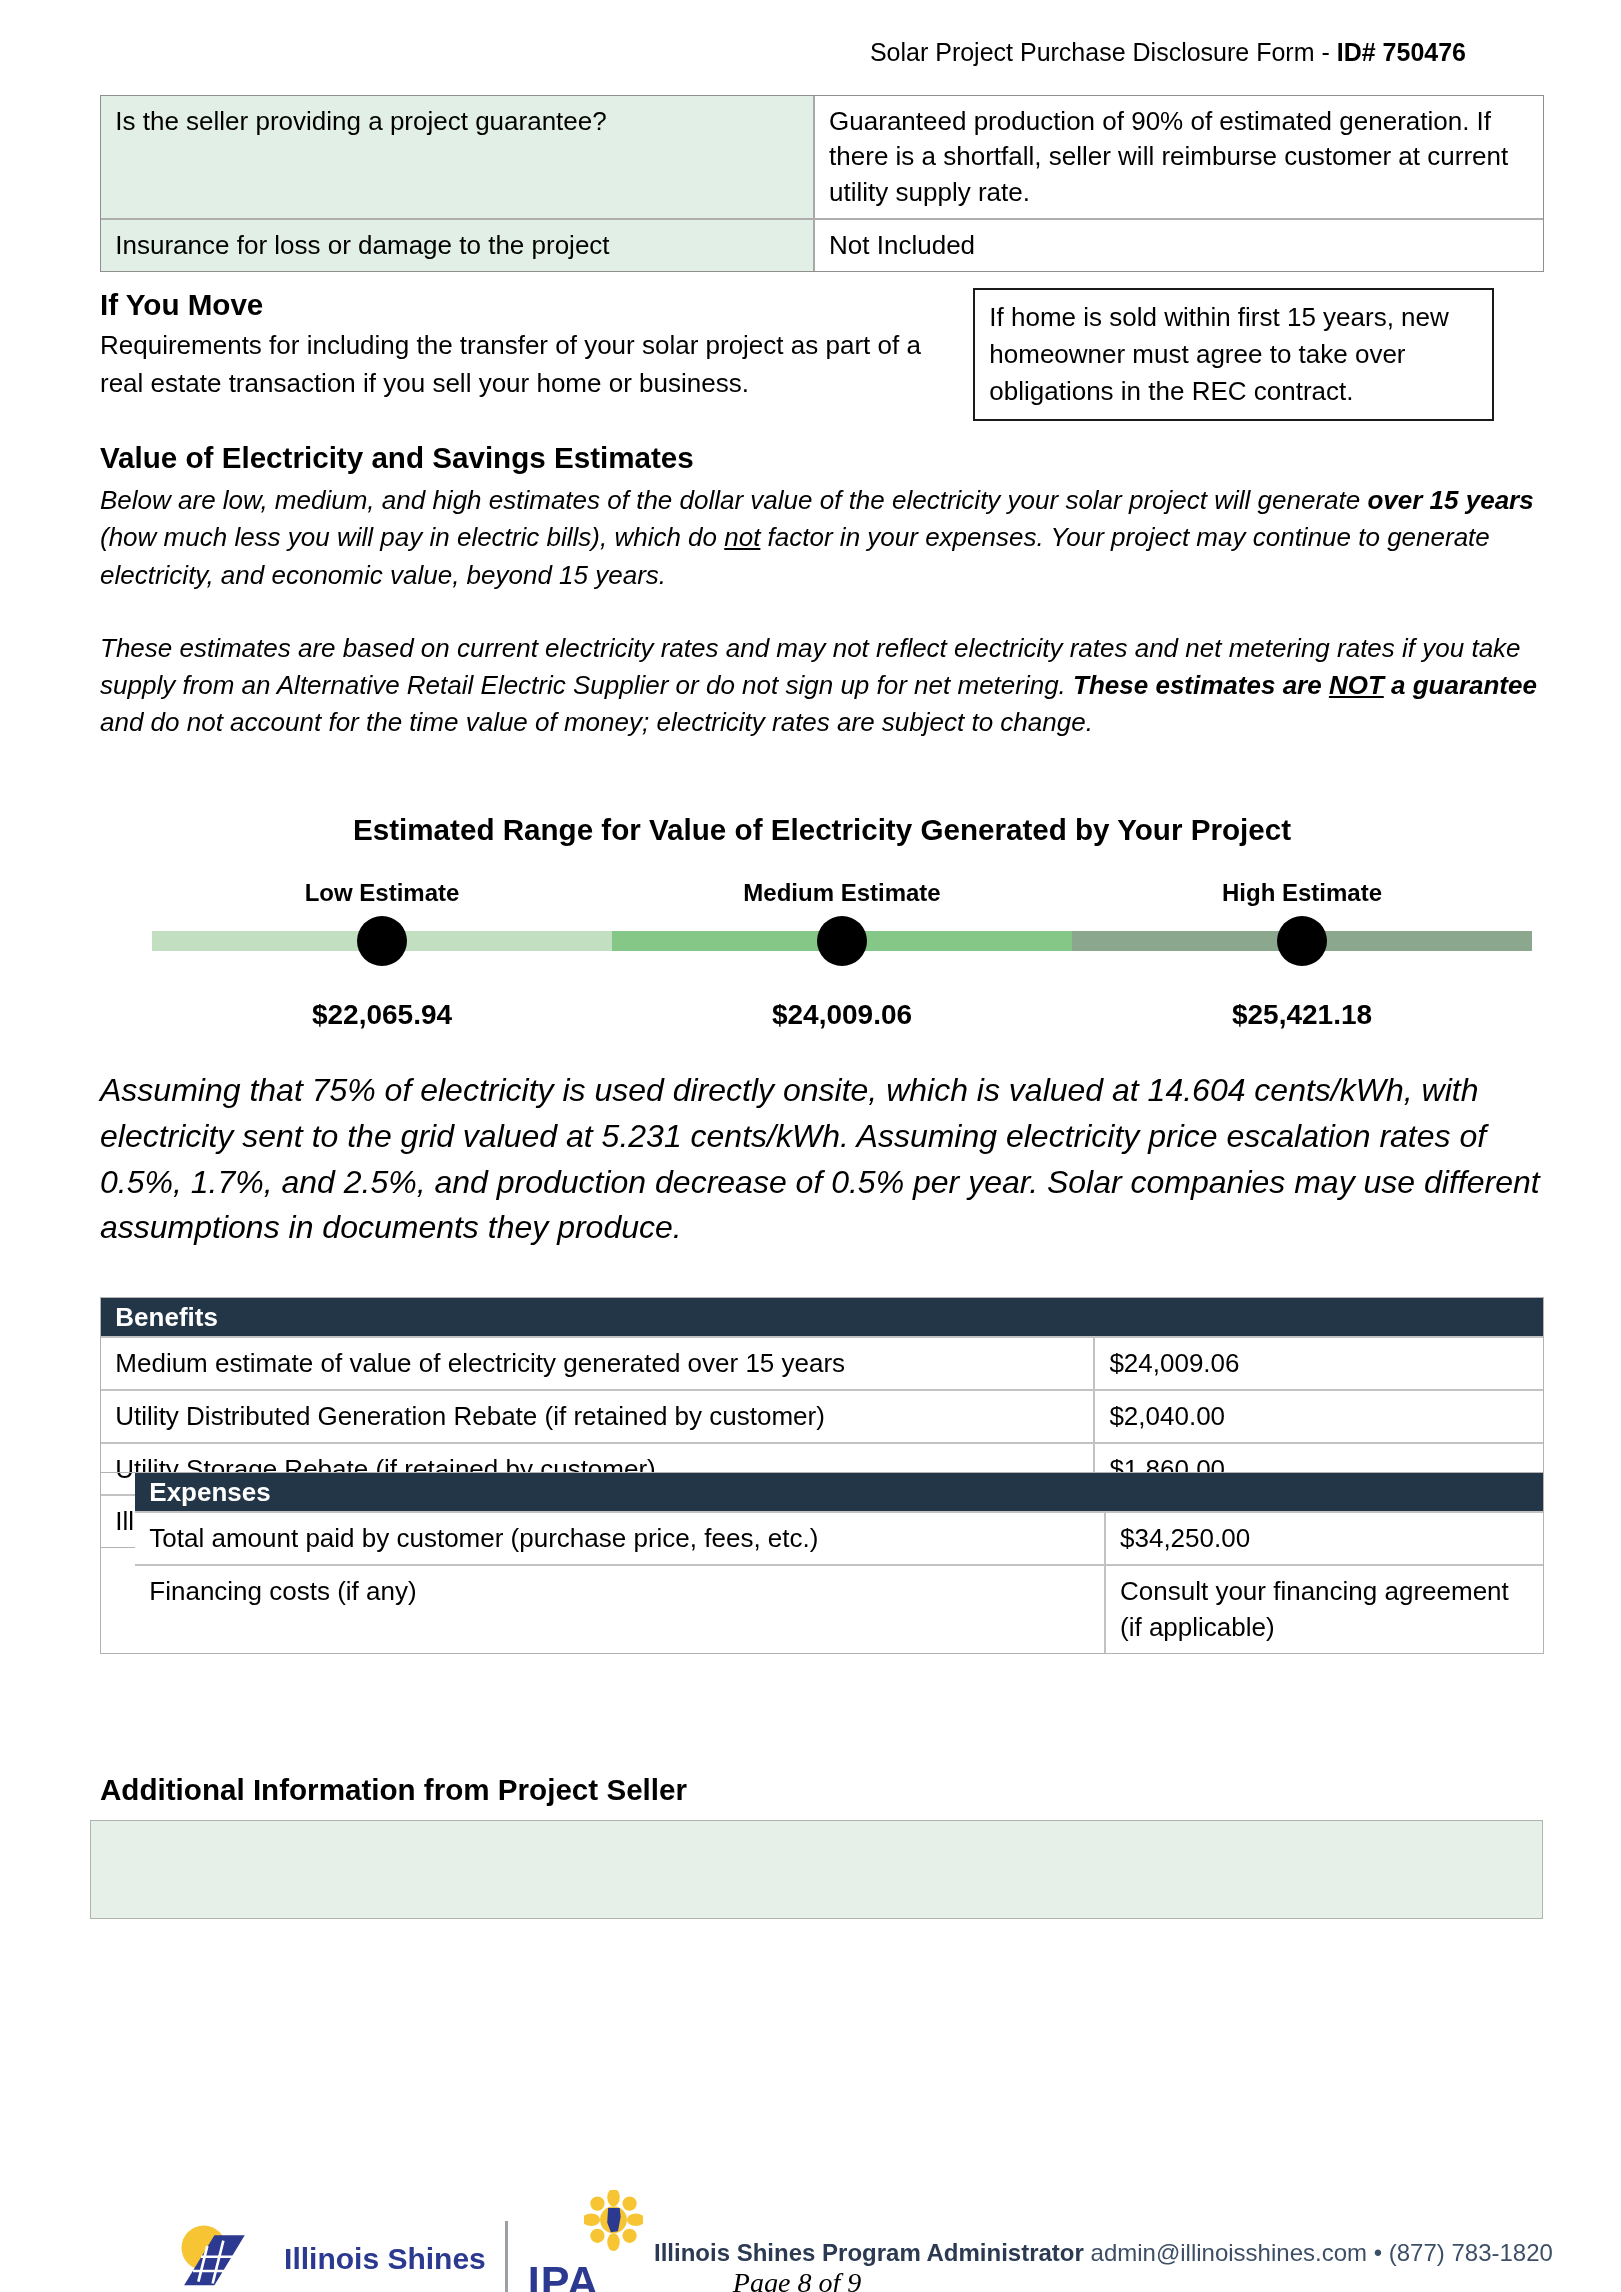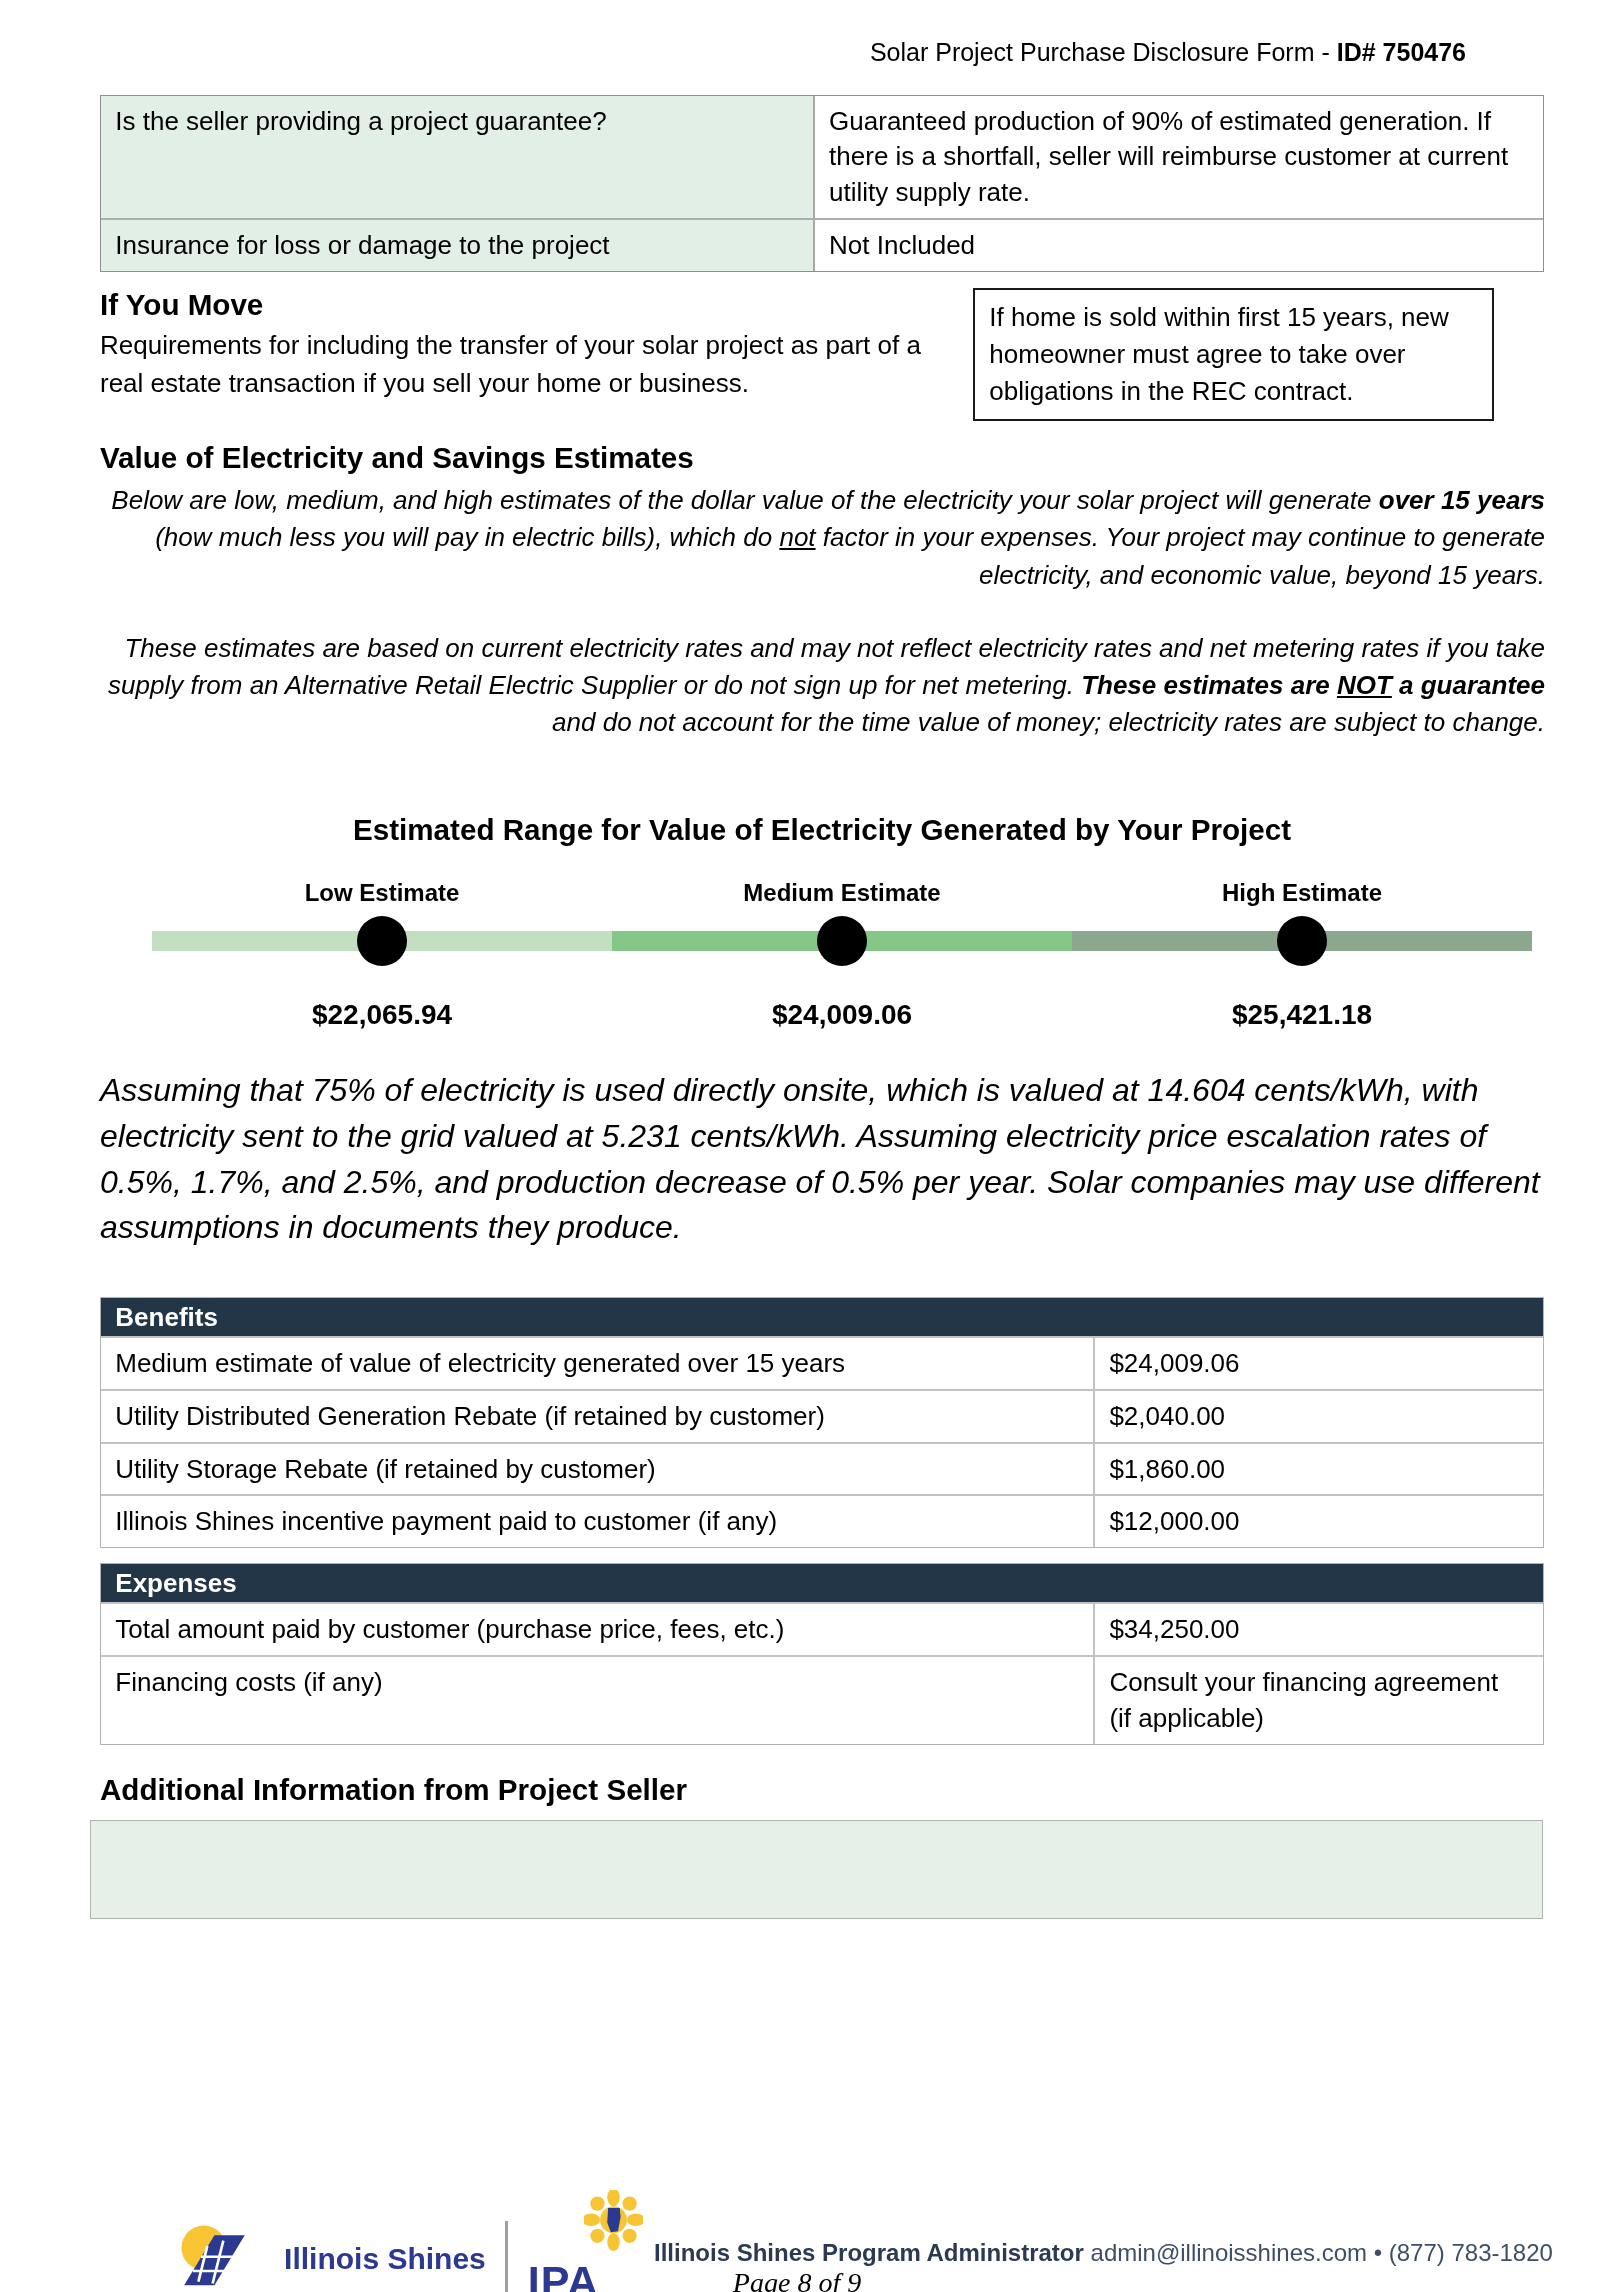--- a/index.html
+++ b/index.html
@@ -26,21 +26,21 @@
   .move-row { position:absolute; top:288px; left:100px; right:76px; display:flex; }
   .move-left { width:860px; }
   .move-left h2 { font-size:29.6px; font-weight:bold; margin-bottom:5.4px; }
   .move-left p { font-size:26px; line-height:1.43; }
   .move-note { margin-left:auto; width:521px; border:2.7px solid #1a1a1a;
                padding:9px 14.3px; font-size:26px; line-height:1.42; align-self:flex-start; }
 
   
   .value-sec { position:absolute; top:441px; left:100px; width:1445px; }
   .value-sec h2 { font-size:29.6px; font-weight:bold; margin-bottom:7.2px; }
-  .value-sec p { font-size:26px; line-height:1.43; font-style:italic;text-align:right; }
+  .value-sec p { font-size:26px; line-height:1.43; font-style:italic; }
   .value-sec p + p { margin-top:36px; }
   .b { font-weight:bold; }
   .u { text-decoration:underline; }
 
   
   .chart-title { position:absolute; top:813px; left:100px; width:1444px; text-align:center;
                  font-size:29.6px; font-weight:bold; }
   .chart-band { position:absolute; left:152px; width:1380px; }
   .chart-labels { top:879px; display:flex; }
   .chart-labels div { flex:1; text-align:center; font-size:24px; font-weight:bold; }
@@ -60,21 +60,21 @@
                   font-size:29.6px; font-weight:bold; font-style:italic; line-height:1.38; }
 
   
   .mtable { position:absolute; left:100px; width:1444px; border:1.8px solid #b3b3b3; }
   .mtable .thead { background:#233648; color:#fff; font-size:26px; font-weight:bold;
                    padding:5.4px 14.3px; height:38px; display:flex; align-items:center; }
   .mtable .mrow { display:grid; grid-template-columns:68.8% 31.2%; border-top:2.7px solid #c2c2c2; background:#fff; }
   .mtable .mcell { padding:7.2px 14.3px; font-size:26px; line-height:1.4; }
   .mtable .mcell.val { border-left:2.7px solid #c2c2c2; }
   .benefits { top:1297px; }
-  .expenses { top:1563px; }
+  .expenses { top:1472px;padding-left:34px; }
 
   
   .add-head { position:absolute; top:1773px; left:100px; font-size:29.6px; font-weight:bold; }
   .add-box { position:absolute; top:1820px; left:90px; width:1453px; height:99px;
              background:#e6f0e9; border:1.8px solid #adb5ad; font-size:26px; padding:9px 14.3px; }
 
   
   .footer { position:absolute; top:2183px; left:0; width:100%; height:109px; }
   .logo-group { position:absolute; left:177px; top:7.2px; display:flex; align-items:center; gap:19.7px; }
   .is-word { font-size:30px; font-weight:bold; color:#2b3990; margin-left:5.4px; }

